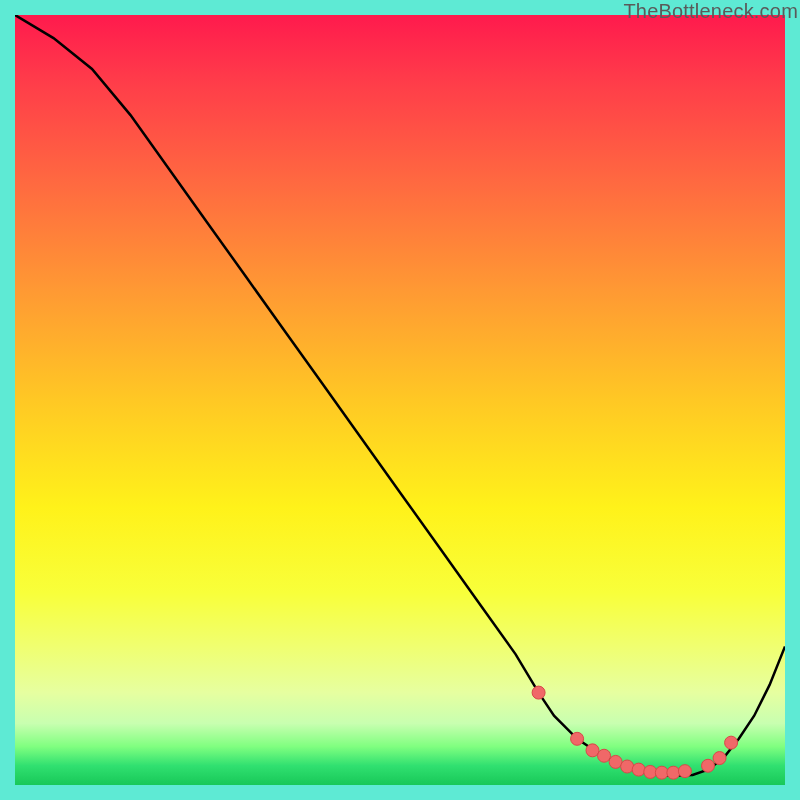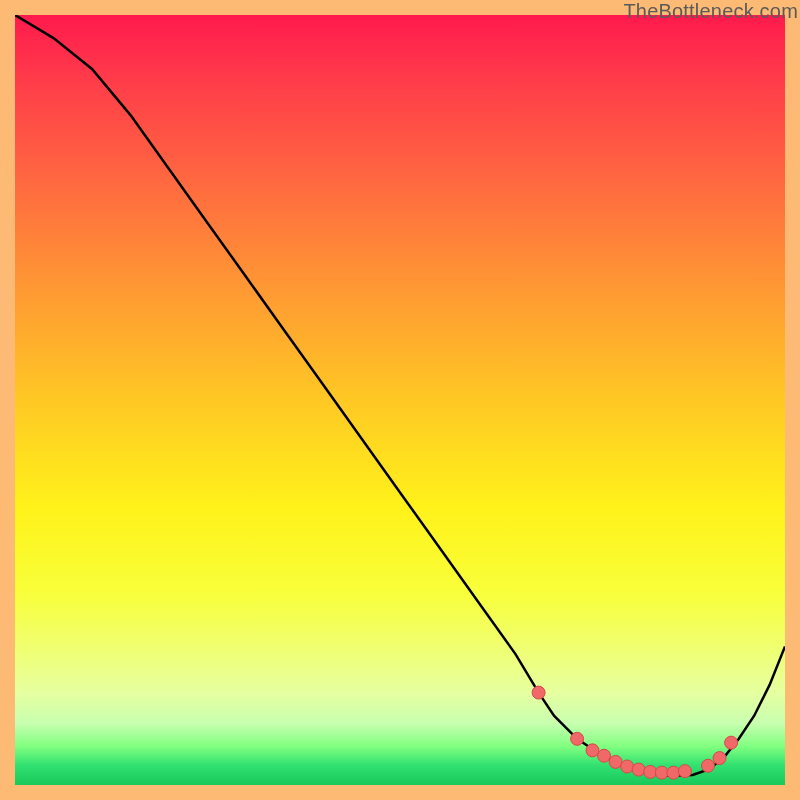--- a/index.html
+++ b/index.html
@@ -8,21 +8,21 @@
     width: 800px;
     height: 800px;
     background: #000;
     overflow: hidden;
     font-family: Arial, Helvetica, sans-serif;
   }
   .stage {
     position: relative;
     width: 800px;
     height: 800px;
-    background: #fdba74;
+    background: #5eead4;
   }
   .plot {
     position: absolute;
     left: 15px;
     top: 15px;
     width: 770px;
     height: 770px;
   }
   .gradient {
     position: absolute;

